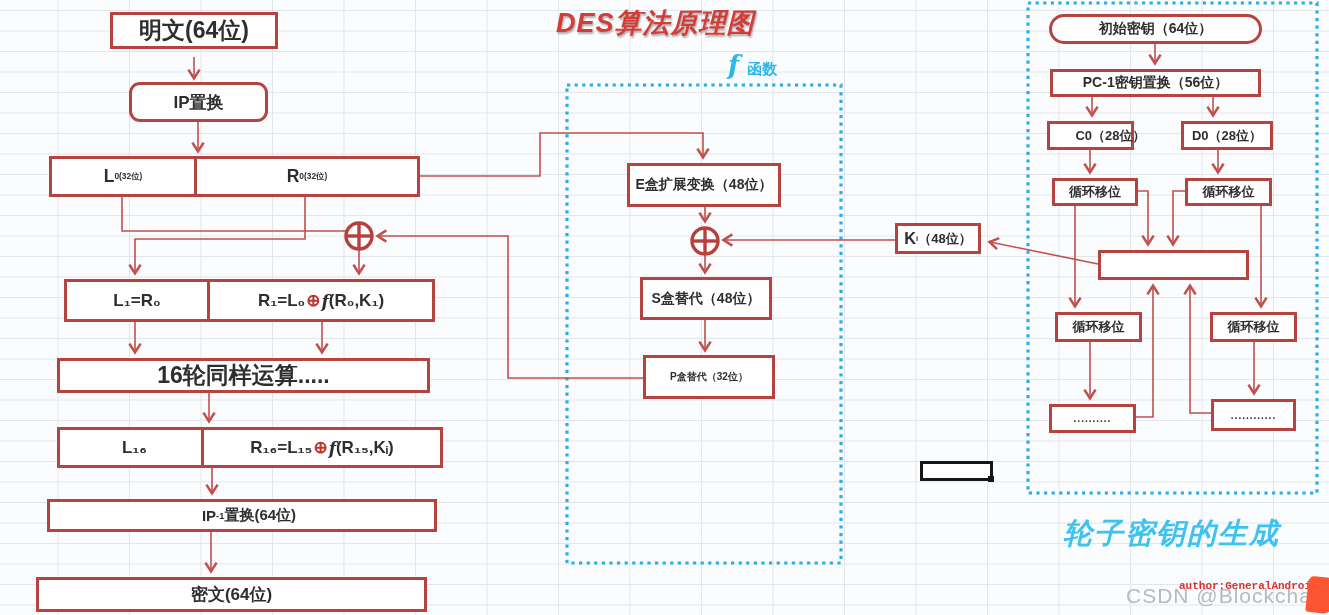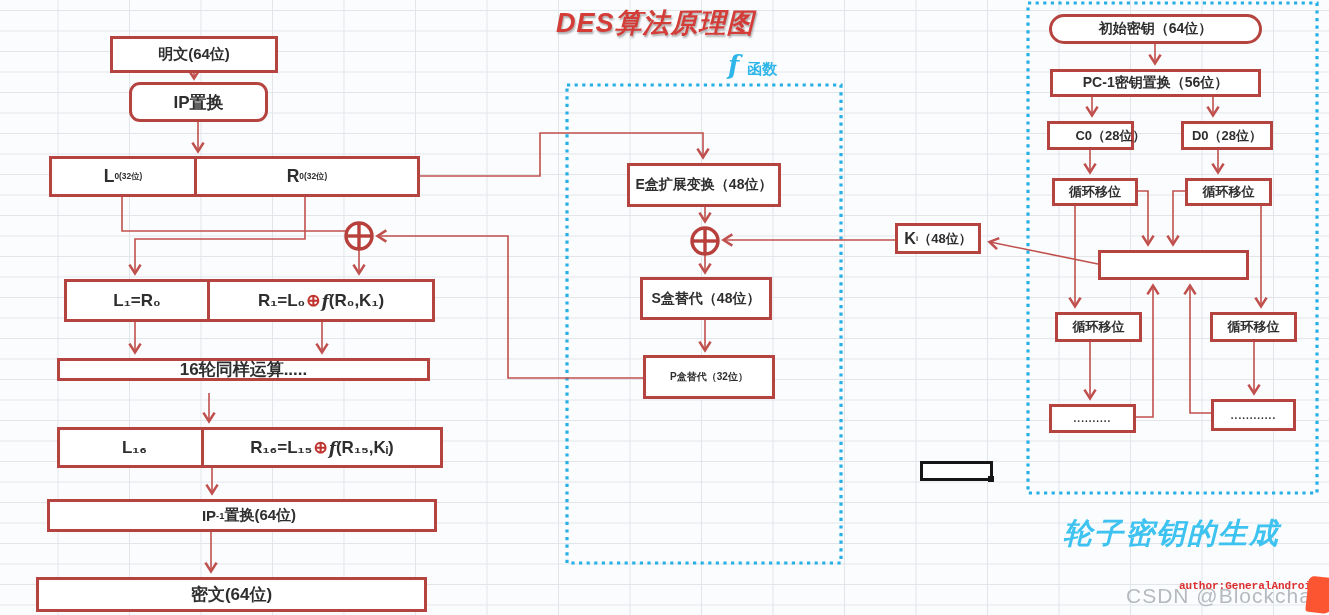--- a/index.html
+++ b/index.html
@@ -123,21 +123,21 @@
 
   <div id="title" class="caption">DES算法原理图</div>
   <div id="f-label" class="caption">
     <span class="fi">f</span><span>函数</span>
   </div>
   <div id="subkey-caption" class="caption">轮子密钥的生成</div>
   <div id="csdn-mark" class="caption">CSDN @Blockchain_Y</div>
   <div id="author-mark" class="caption">author:GeneralAndroid</div>
   <div id="csdn-logo"></div>
 
-  <div class="node" style="left:110px;top:36px;width:168px;height:37px;font-size:15px;">明文(64位)</div>
+  <div class="node" style="left:110px;top:12px;width:168px;height:37px;font-size:23px;">明文(64位)</div>
 
   <div class="node rounded" style="left:129px;top:82px;width:139px;height:40px;font-size:17px;">IP置换</div>
 
   <div class="node split" style="left:49px;top:156px;width:371px;height:41px;font-size:14px;">
     <div class="cell first" style="width:145px;">
       <span class="big">L</span>
         <span class="sub">0(32位)</span>
     </div>
     <div class="cell" style="flex:1;">
       <span class="big">R</span>
@@ -150,21 +150,21 @@
         <span>L₁=R₀</span>
       </div>
     <div class="cell" style="flex:1;">
       <span>R₁=L₀ </span>
         <span class="xor-glyph">⊕</span>
         <span class="fi">f</span>
         <span>(R₀,K₁)</span>
     </div>
   </div>
 
-  <div class="node" style="left:57px;top:358px;width:373px;height:23px;font-size:17px;">16轮同样运算.....</div>
+  <div class="node" style="left:57px;top:358px;width:373px;height:35px;font-size:23px;">16轮同样运算.....</div>
 
   <div class="node split" style="left:57px;top:427px;width:386px;height:41px;font-size:17px;padding-left:8px;">
     <div class="cell first" style="width:136px;">
         <span>L₁₆</span>
       </div>
     <div class="cell" style="flex:1;">
       <span>R₁₆=L₁₅ </span>
         <span class="xor-glyph">⊕</span>
         <span class="fi"> f</span>
         <span>(R₁₅,Kᵢ)</span>

